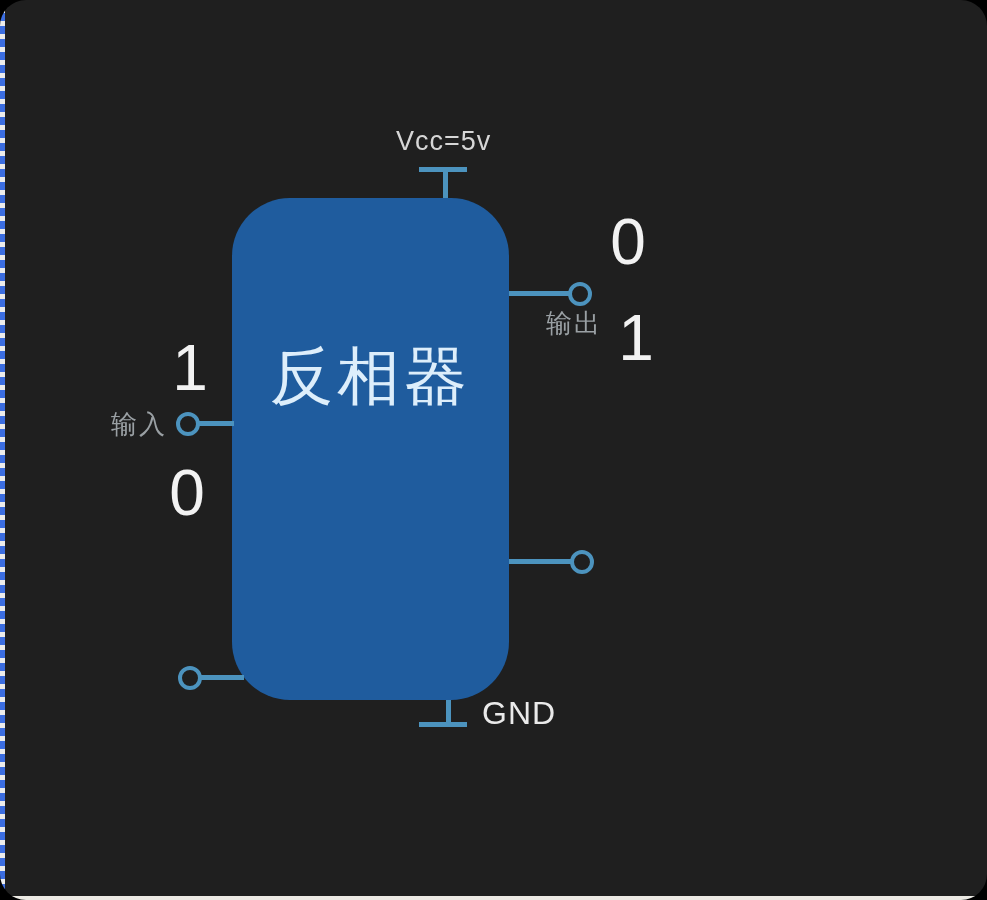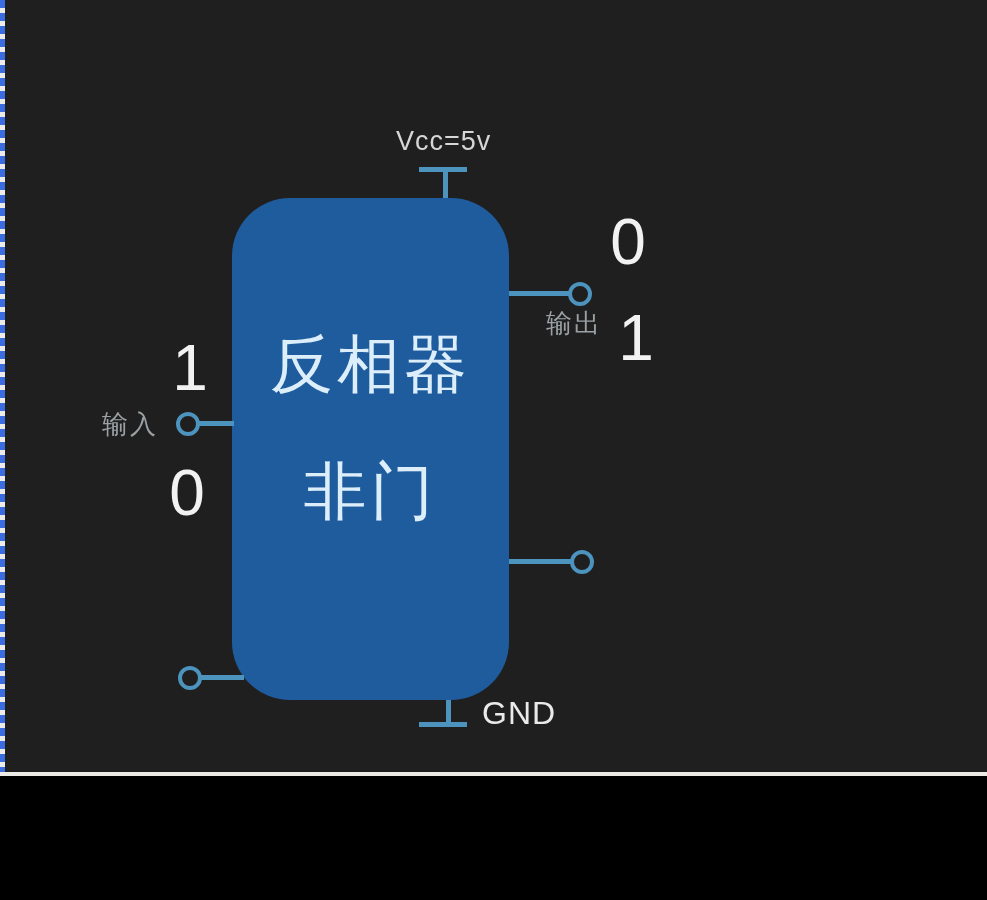--- a/index.html
+++ b/index.html
@@ -15,23 +15,24 @@
     --selection_gap:#ececec;
     --bottom_strip:#eceae4;
   }
   html,body{margin:0;padding:0;}
   body{
     font-family:"Liberation Sans","DejaVu Sans",sans-serif;
     background:#000;
   }
   .canvas{
     position:relative;
-    width:987px;height:776px;
+    width:987px;height:900px;
     background:var(--background);
     overflow:hidden;
+    border-radius:26px;
   }
   
   .sel-left{
     position:absolute;left:0;top:0;width:5px;height:893px;
     background:repeating-linear-gradient(to bottom,
       var(--selection_dash) 0 8px,
       var(--selection_gap) 8px 13px);
   }
   
   .bottom-strip{
@@ -46,21 +47,21 @@
   }
   .chip-line{
     position:absolute;left:0;width:100%;
     text-align:center;
     color:var(--chip_text);
     font-size:63px;
     font-weight:300;
     letter-spacing:4px;
     line-height:70px;
   }
-  .chip-line1{top:131px;}
+  .chip-line1{top:143px;}
   .chip-line2{top:258px;}
   
   .wire-h{position:absolute;height:5px;background:var(--wire);}
   .wire-v{position:absolute;width:5px;background:var(--wire);}
   
   .pin-circle{
     position:absolute;width:16px;height:16px;
     border:4px solid var(--wire);
     border-radius:50%;
     background:transparent;
@@ -96,25 +97,24 @@
 
   <div class="sel-left"></div>
   <div class="bottom-strip"></div>
 
   <div class="vcc-label">Vcc=5v</div>
   <div class="rail-bar" style="left:419px;top:167px;"></div>
   <div class="wire-v" style="left:443px;top:170px;height:30px;"></div>
 
   <div class="chip">
     <div class="chip-line chip-line1">反相器</div>
-    <div class="chip-line chip-line2">非门</div>
   </div>
 
   <div class="value" style="left:150px;top:333px;">1</div>
-  <div class="cn-label" style="left:102px;top:409px;">输入</div>
+  <div class="cn-label" style="left:111px;top:409px;">输入</div>
   <div class="pin-circle" style="left:176px;top:412px;"></div>
   <div class="wire-h" style="left:199px;top:421px;width:35px;"></div>
   <div class="value" style="left:147px;top:458px;">0</div>
 
   <div class="value" style="left:588px;top:207px;">0</div>
   <div class="wire-h" style="left:509px;top:291px;width:61px;"></div>
   <div class="pin-circle" style="left:568px;top:282px;"></div>
   <div class="cn-label" style="left:546px;top:308px;">输出</div>
   <div class="value" style="left:596px;top:303px;">1</div>
 

